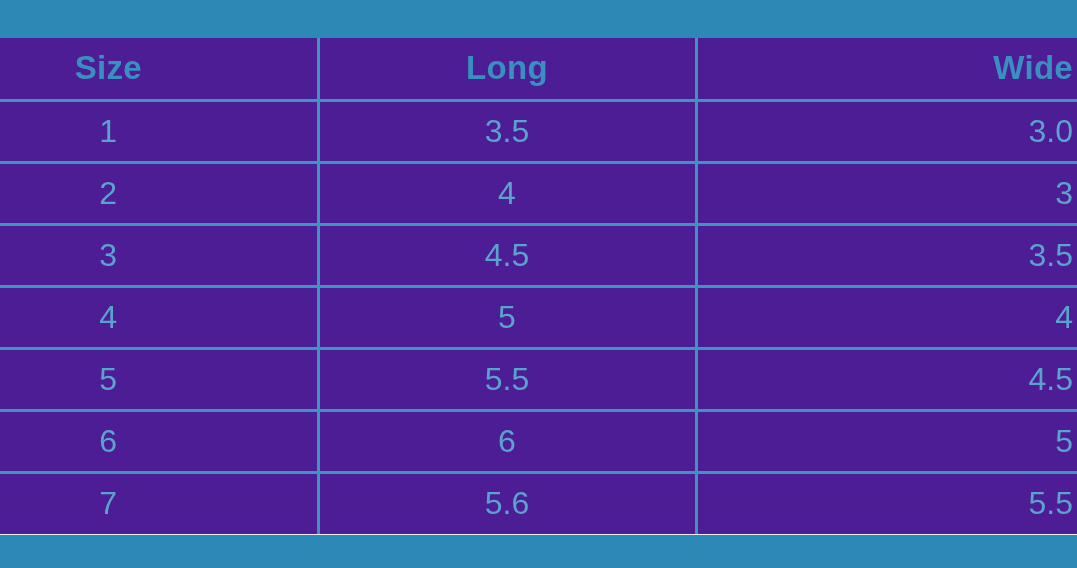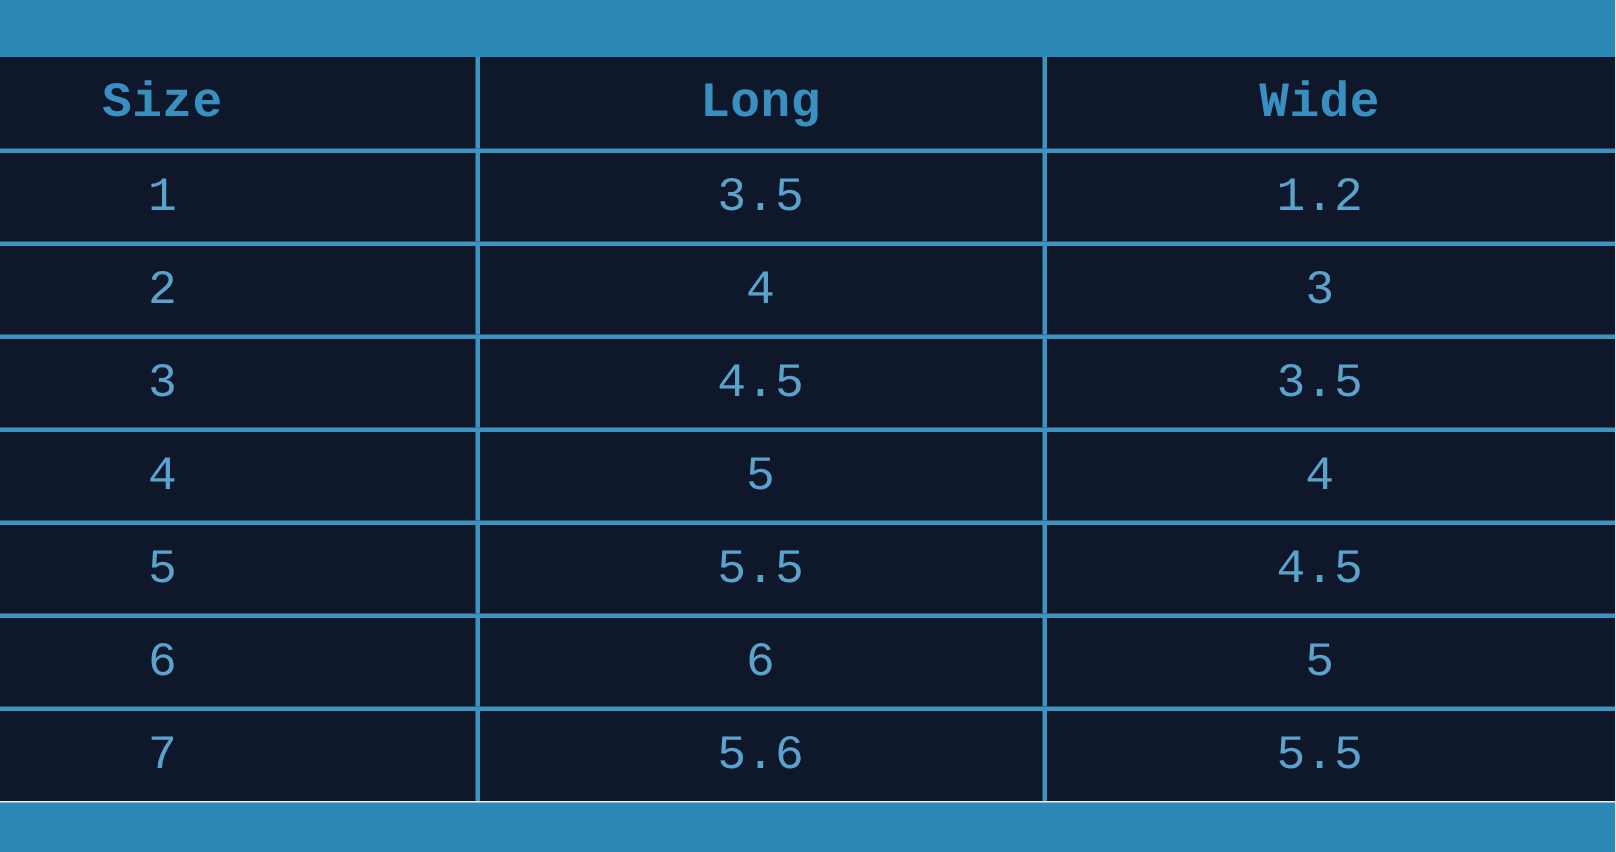--- a/index.html
+++ b/index.html
@@ -49,23 +49,22 @@
   table.size-table col.col-wide  { width: 381px; }
 
   table.size-table th,
   table.size-table td {
     height: 62px;
     padding: 0;
     margin: 0;
     text-align: center;
     vertical-align: middle;
     border-bottom: 3px solid #3f93bf;
-    background: #0f172a;
+    background: #4c1d95;
     box-sizing: border-box;
-    font-family: Liberation Mono, monospace;
   }
   table.size-table th + th,
   table.size-table td + td {
     border-left: 3px solid #3f93bf;
     margin-left: 26px;
   }
   table.size-table tbody tr:last-child td {
     border-bottom: none;
   }
   table.size-table thead th {
@@ -81,21 +80,22 @@
     font-weight: 400;
   }
   
   table.size-table th.cell-size,
   table.size-table td.cell-size {
     text-align: center;
     padding-right: 100px;
   }
   table.size-table td.cell-wide,
   table.size-table th.cell-wide {
-    padding-right: 15px;
+    padding-right: 4px;
+    text-align: right;
   }
 </style>
 </head>
 <body>
 
 <div class="screen">
 
   <div class="bar bar-top"></div>
 
   <div class="table-area">
@@ -109,21 +109,21 @@
         <tr>
           <th class="cell-size">Size</th>
           <th class="cell-long">Long</th>
           <th class="cell-wide">Wide</th>
         </tr>
       </thead>
       <tbody>
         <tr>
           <td class="cell-size">1</td>
           <td class="cell-long">3.5</td>
-          <td class="cell-wide">1.2</td>
+          <td class="cell-wide">3.0</td>
         </tr>
         <tr>
           <td class="cell-size">2</td>
           <td class="cell-long">4</td>
           <td class="cell-wide">3</td>
         </tr>
         <tr>
           <td class="cell-size">3</td>
           <td class="cell-long">4.5</td>
           <td class="cell-wide">3.5</td>

